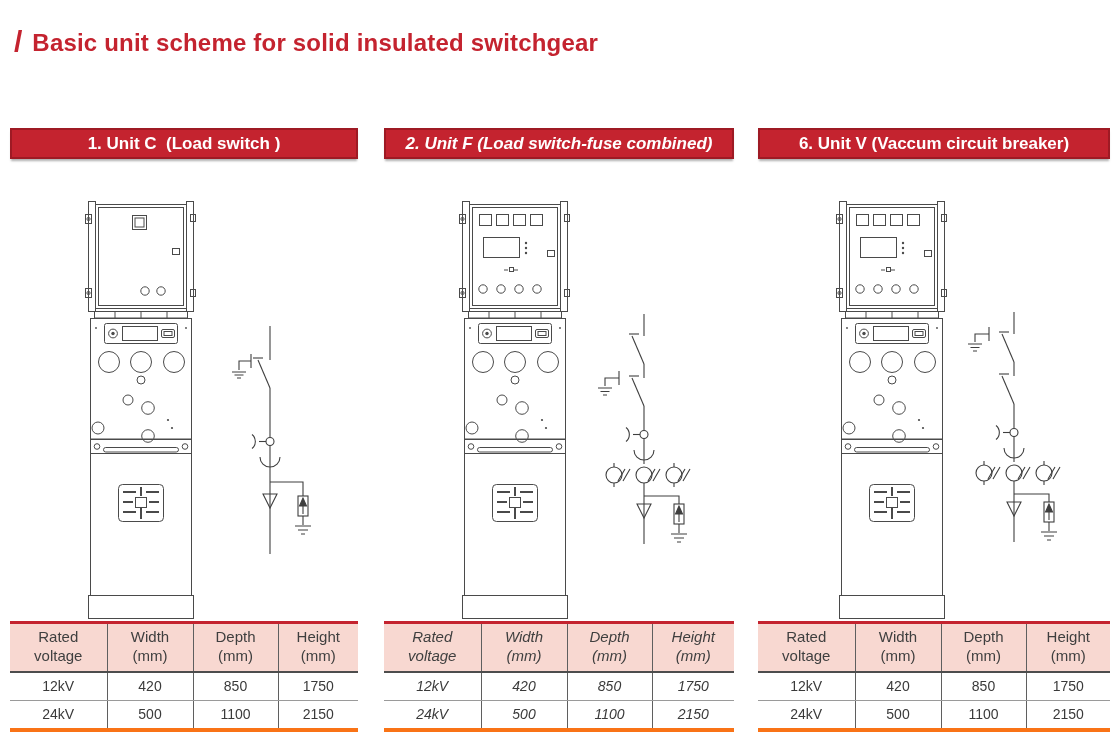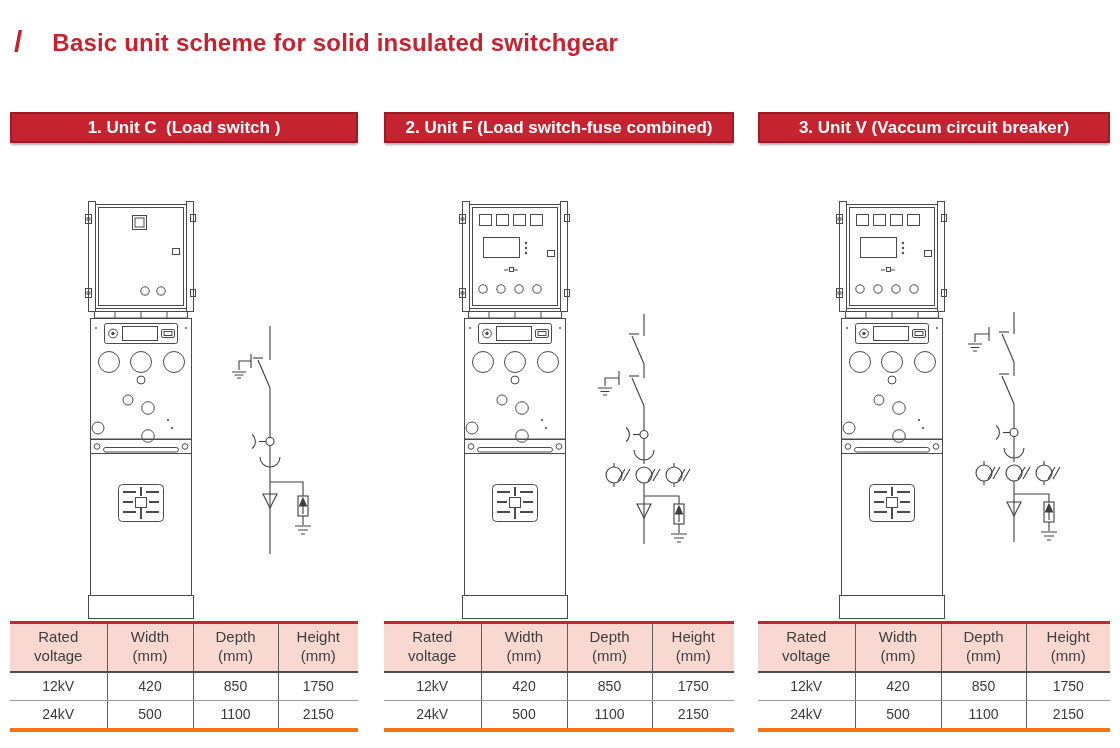--- a/index.html
+++ b/index.html
@@ -3,29 +3,29 @@
 <meta charset="utf-8">
 <style>
   * { margin:0; padding:0; box-sizing:border-box; }
   html,body { background:#ffffff; }
   .page {
     position:relative; width:1120px; height:748px; background:#fff;
     font-family:"Liberation Sans", sans-serif; overflow:hidden;
   }
   .title-row { position:absolute; left:14px; top:27px; display:flex; align-items:flex-start; gap:10px; }
   .title-slash { color:#c4232f; font-size:30px; font-weight:bold; line-height:30px; }
-  .page-title { color:#c4232f; font-size:24px; font-weight:bold; letter-spacing:0.2px; line-height:32px;margin-left:20px; }
+  .page-title { color:#c4232f; font-size:24px; font-weight:bold; letter-spacing:0.2px; line-height:32px; }
 
   .unit { position:absolute; top:112px; height:616px; }
   .unit.c { left:10px;  width:348px; }
-  .unit.f { left:384px; width:350px; }
+  .unit.f { left:384px; width:350px;font-style:italic; }
   .unit.v { left:758px; width:352px; }
 
   .banner {
-    position:absolute; left:0; right:0; top:0; height:31px;
+    position:absolute; left:0; right:0; top:16px; height:31px;
     background:#c4232f; border:2px solid #9e1a24;
     box-shadow:0 3px 2px -1px rgba(110,110,110,.55);
     display:flex; align-items:center; justify-content:center;
   }
   .banner span { color:#ffffff; font-weight:bold; font-size:17px; white-space:pre; }
 
   .figure { position:absolute; left:0; top:31px; right:0; height:478px; }
   svg { display:block; }
   .cabinet { position:absolute; }
   .diagram { position:absolute; }
@@ -262,21 +262,21 @@
           <td>500</td>
           <td>1100</td>
           <td>2150</td>
         </tr>
       </tbody>
     </table>
   </section>
 
   <section class="unit v">
     <div class="banner">
-      <span>3. Unit V (Vaccum circuit breaker)</span>
+      <span>6. Unit V (Vaccum circuit breaker)</span>
     </div>
     <div class="figure">
       <svg class="cabinet" style="left:78px;top:58px" width="112" height="420" viewBox="0 0 112 420">
         <use href="#cab-top-shell"></use>
           <use href="#cab-top-fv"></use>
           <use href="#cab-lower"></use>
       </svg>
       <svg class="diagram" style="left:199px;top:169px" width="115" height="232" viewBox="0 0 115 232">
         <g stroke="#3f3f3f" fill="none" stroke-width="1.1">
           <path d="M57,0 V22"></path>

